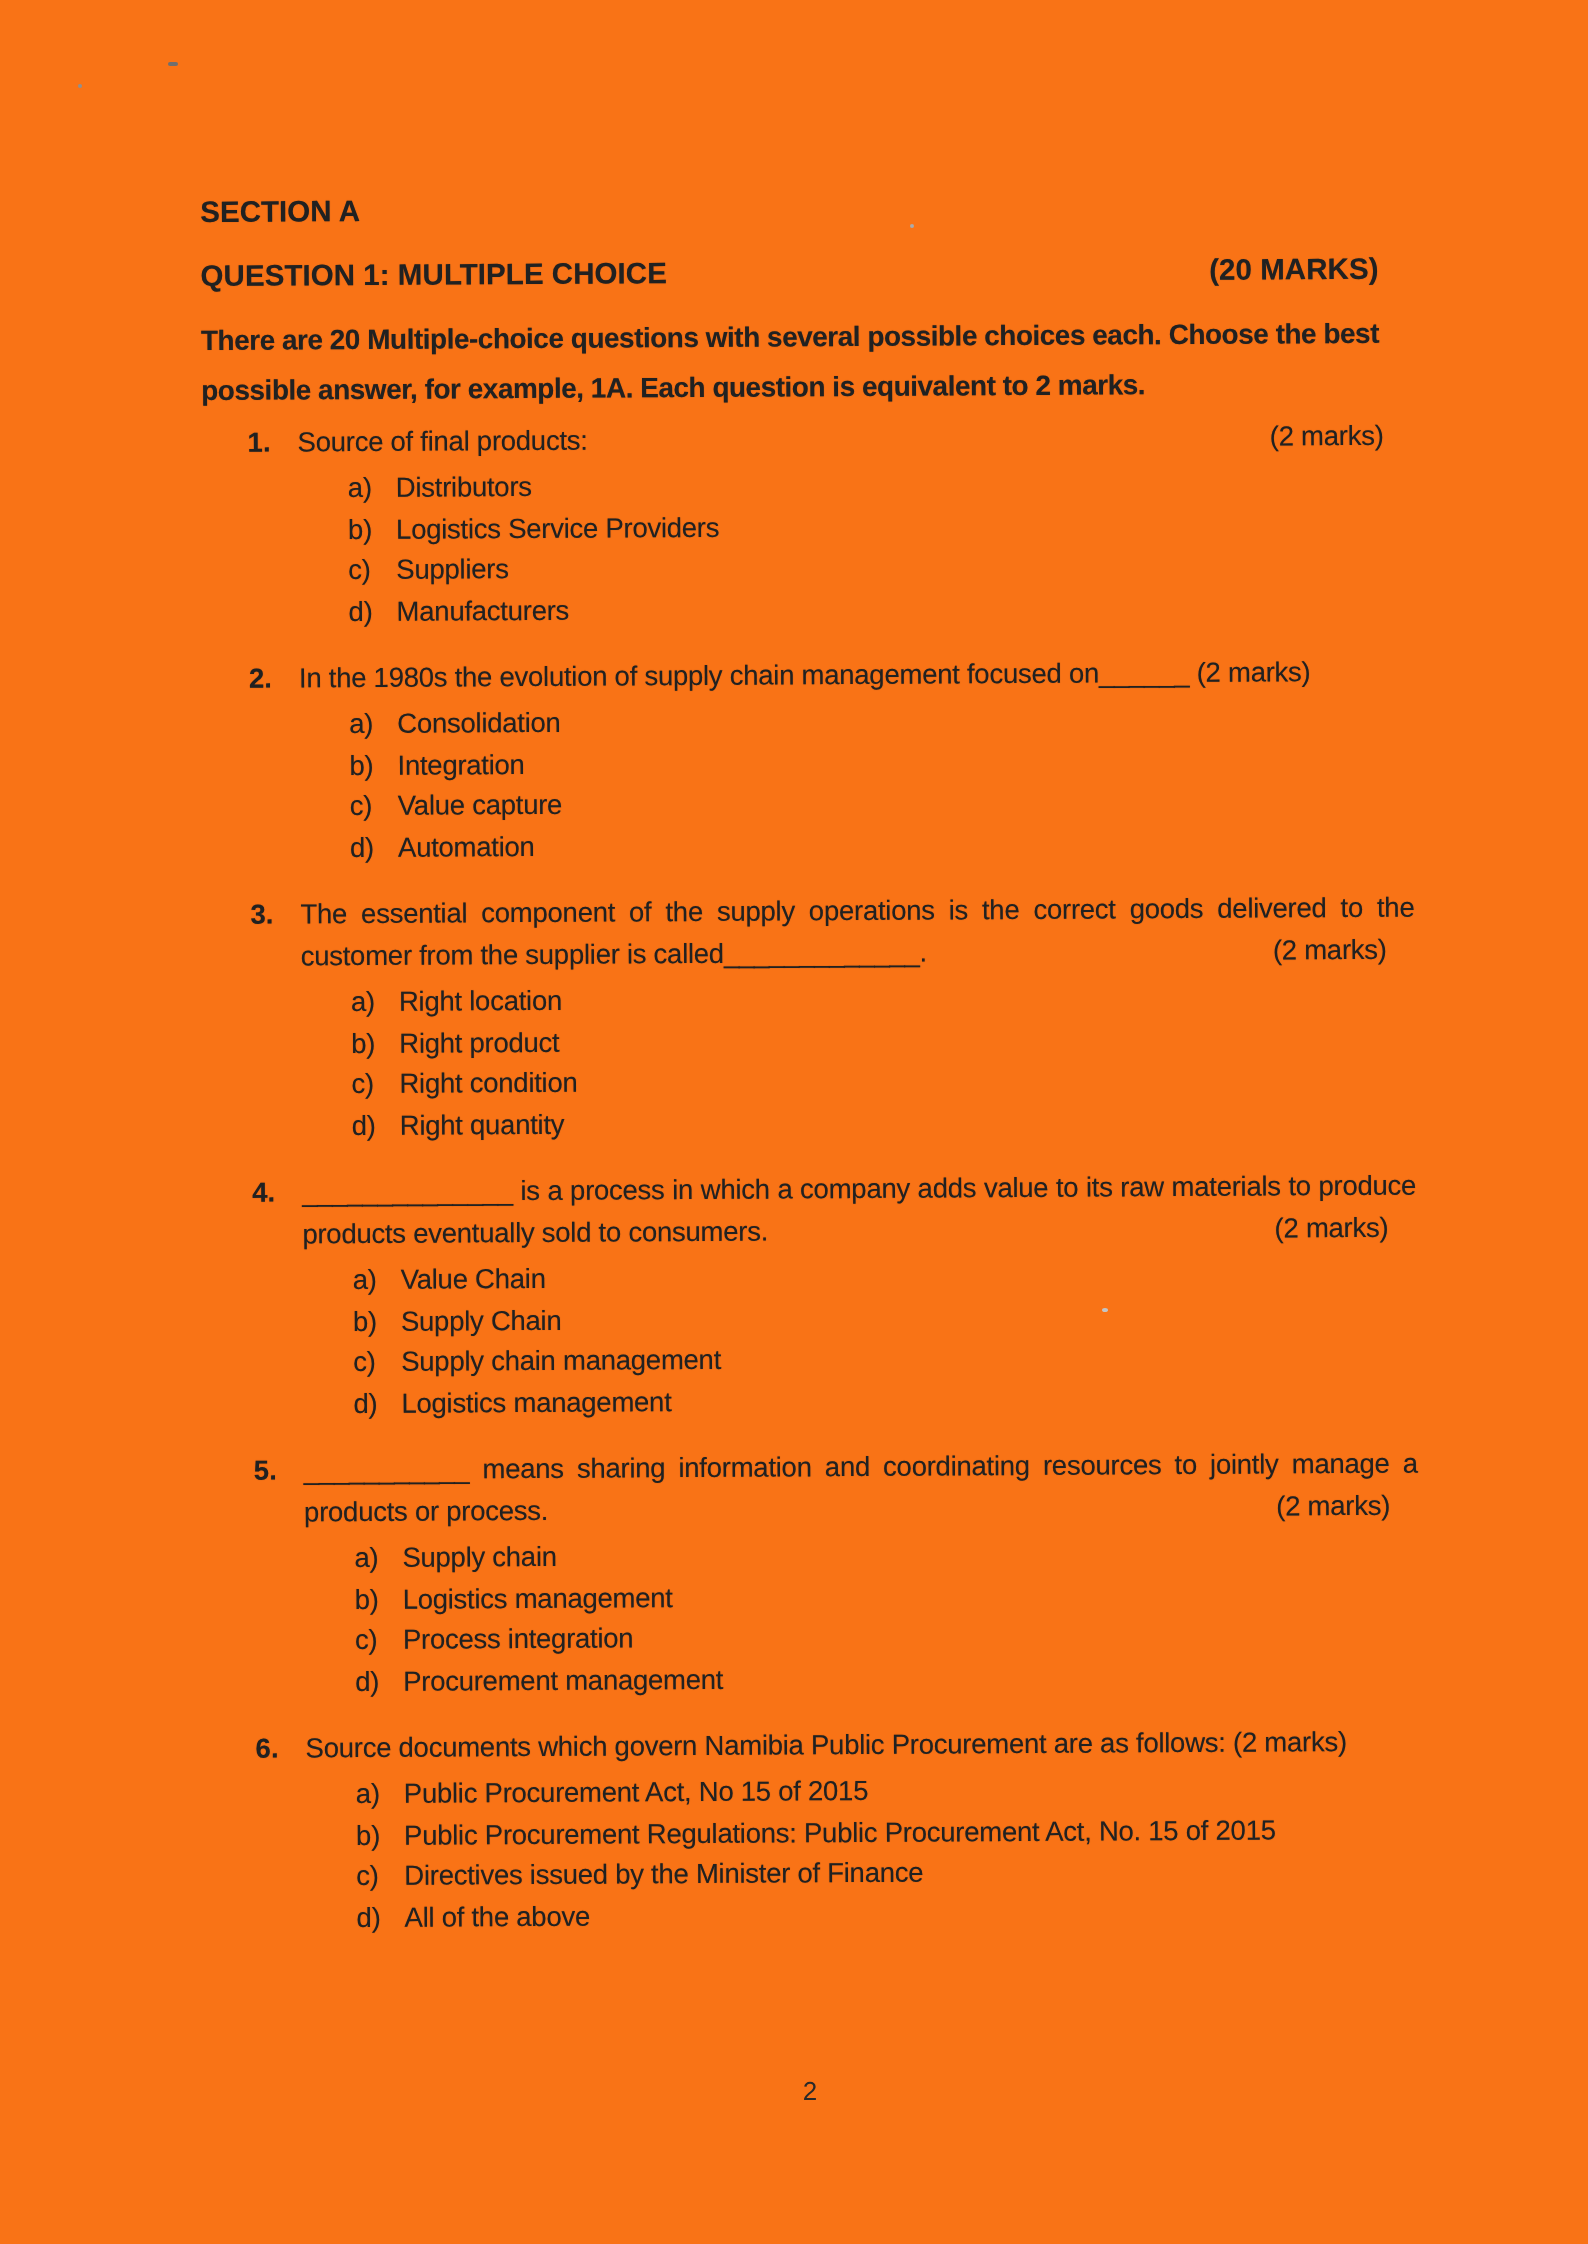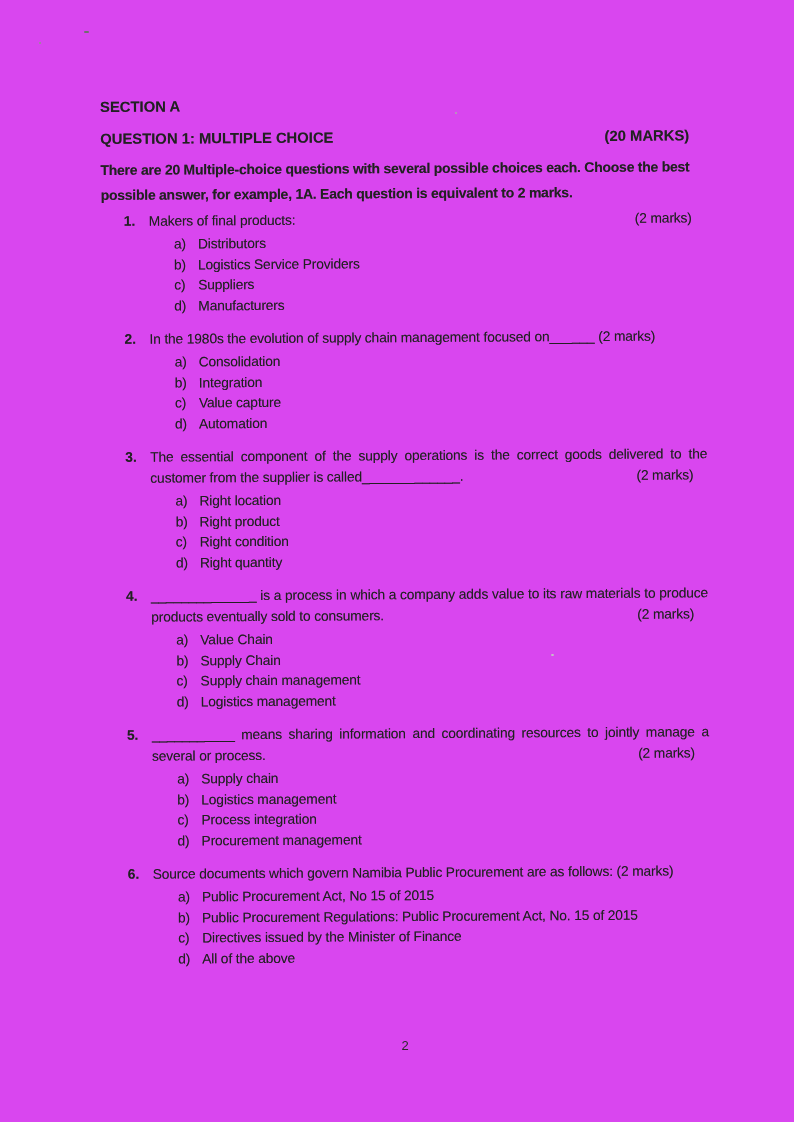--- a/index.html
+++ b/index.html
@@ -6,21 +6,21 @@
   html, body { background:#ffffff; }
   body {
     width:794px; height:1122px;
     position:relative;
     font-family:"Liberation Sans", "DejaVu Sans", sans-serif;
     color:#212121;
     overflow:hidden;
   }
   .page {
     position:absolute; inset:0;
-    background:#d946ef;
+    background:#f97316;
     overflow:hidden;
   }
   .content {
     position:absolute; left:100px; top:97px; width:605px;
     transform:rotate(-0.35deg);
     transform-origin:left top;
     text-shadow:0 0 0.5px rgba(40,40,40,0.45);
   }
   .section-title {
     font-weight:700; font-size:14.8px; line-height:21px;
@@ -91,21 +91,21 @@
     <div class="intro">
       <div class="intro-line">There are 20 Multiple-choice questions with several possible choices each. Choose the best</div>
       <div class="intro-line">possible answer, for example, 1A. Each question is equivalent to 2 marks.</div>
     </div>
 
     <div class="questions">
         <div class="question">
           <div class="q-row">
             <span class="q-num">1.</span>
             <div class="q-body">
-              <div class="q-line"><span class="q-text">Makers of final products:</span><span class="q-marks q-marks-right">(2 marks)</span></div>
+              <div class="q-line"><span class="q-text">Source of final products:</span><span class="q-marks q-marks-right">(2 marks)</span></div>
               <div class="options">
                 <div class="option">
                   <span class="opt-letter">a)</span>
                   <span class="opt-text">Distributors</span>
                 </div>
                 <div class="option">
                   <span class="opt-letter">b)</span>
                   <span class="opt-text">Logistics Service Providers</span>
                 </div>
                 <div class="option">
@@ -198,21 +198,21 @@
                 </div>
               </div>
             </div>
           </div>
         </div>
         <div class="question">
           <div class="q-row">
             <span class="q-num">5.</span>
             <div class="q-body">
               <div class="q-line justify"><span class="q-text">___________ means sharing information and coordinating resources to jointly manage a</span></div>
-              <div class="q-line"><span class="q-text">several or process.</span><span class="q-marks q-marks-right">(2 marks)</span></div>
+              <div class="q-line"><span class="q-text">products or process.</span><span class="q-marks q-marks-right">(2 marks)</span></div>
               <div class="options">
                 <div class="option">
                   <span class="opt-letter">a)</span>
                   <span class="opt-text">Supply chain</span>
                 </div>
                 <div class="option">
                   <span class="opt-letter">b)</span>
                   <span class="opt-text">Logistics management</span>
                 </div>
                 <div class="option">

